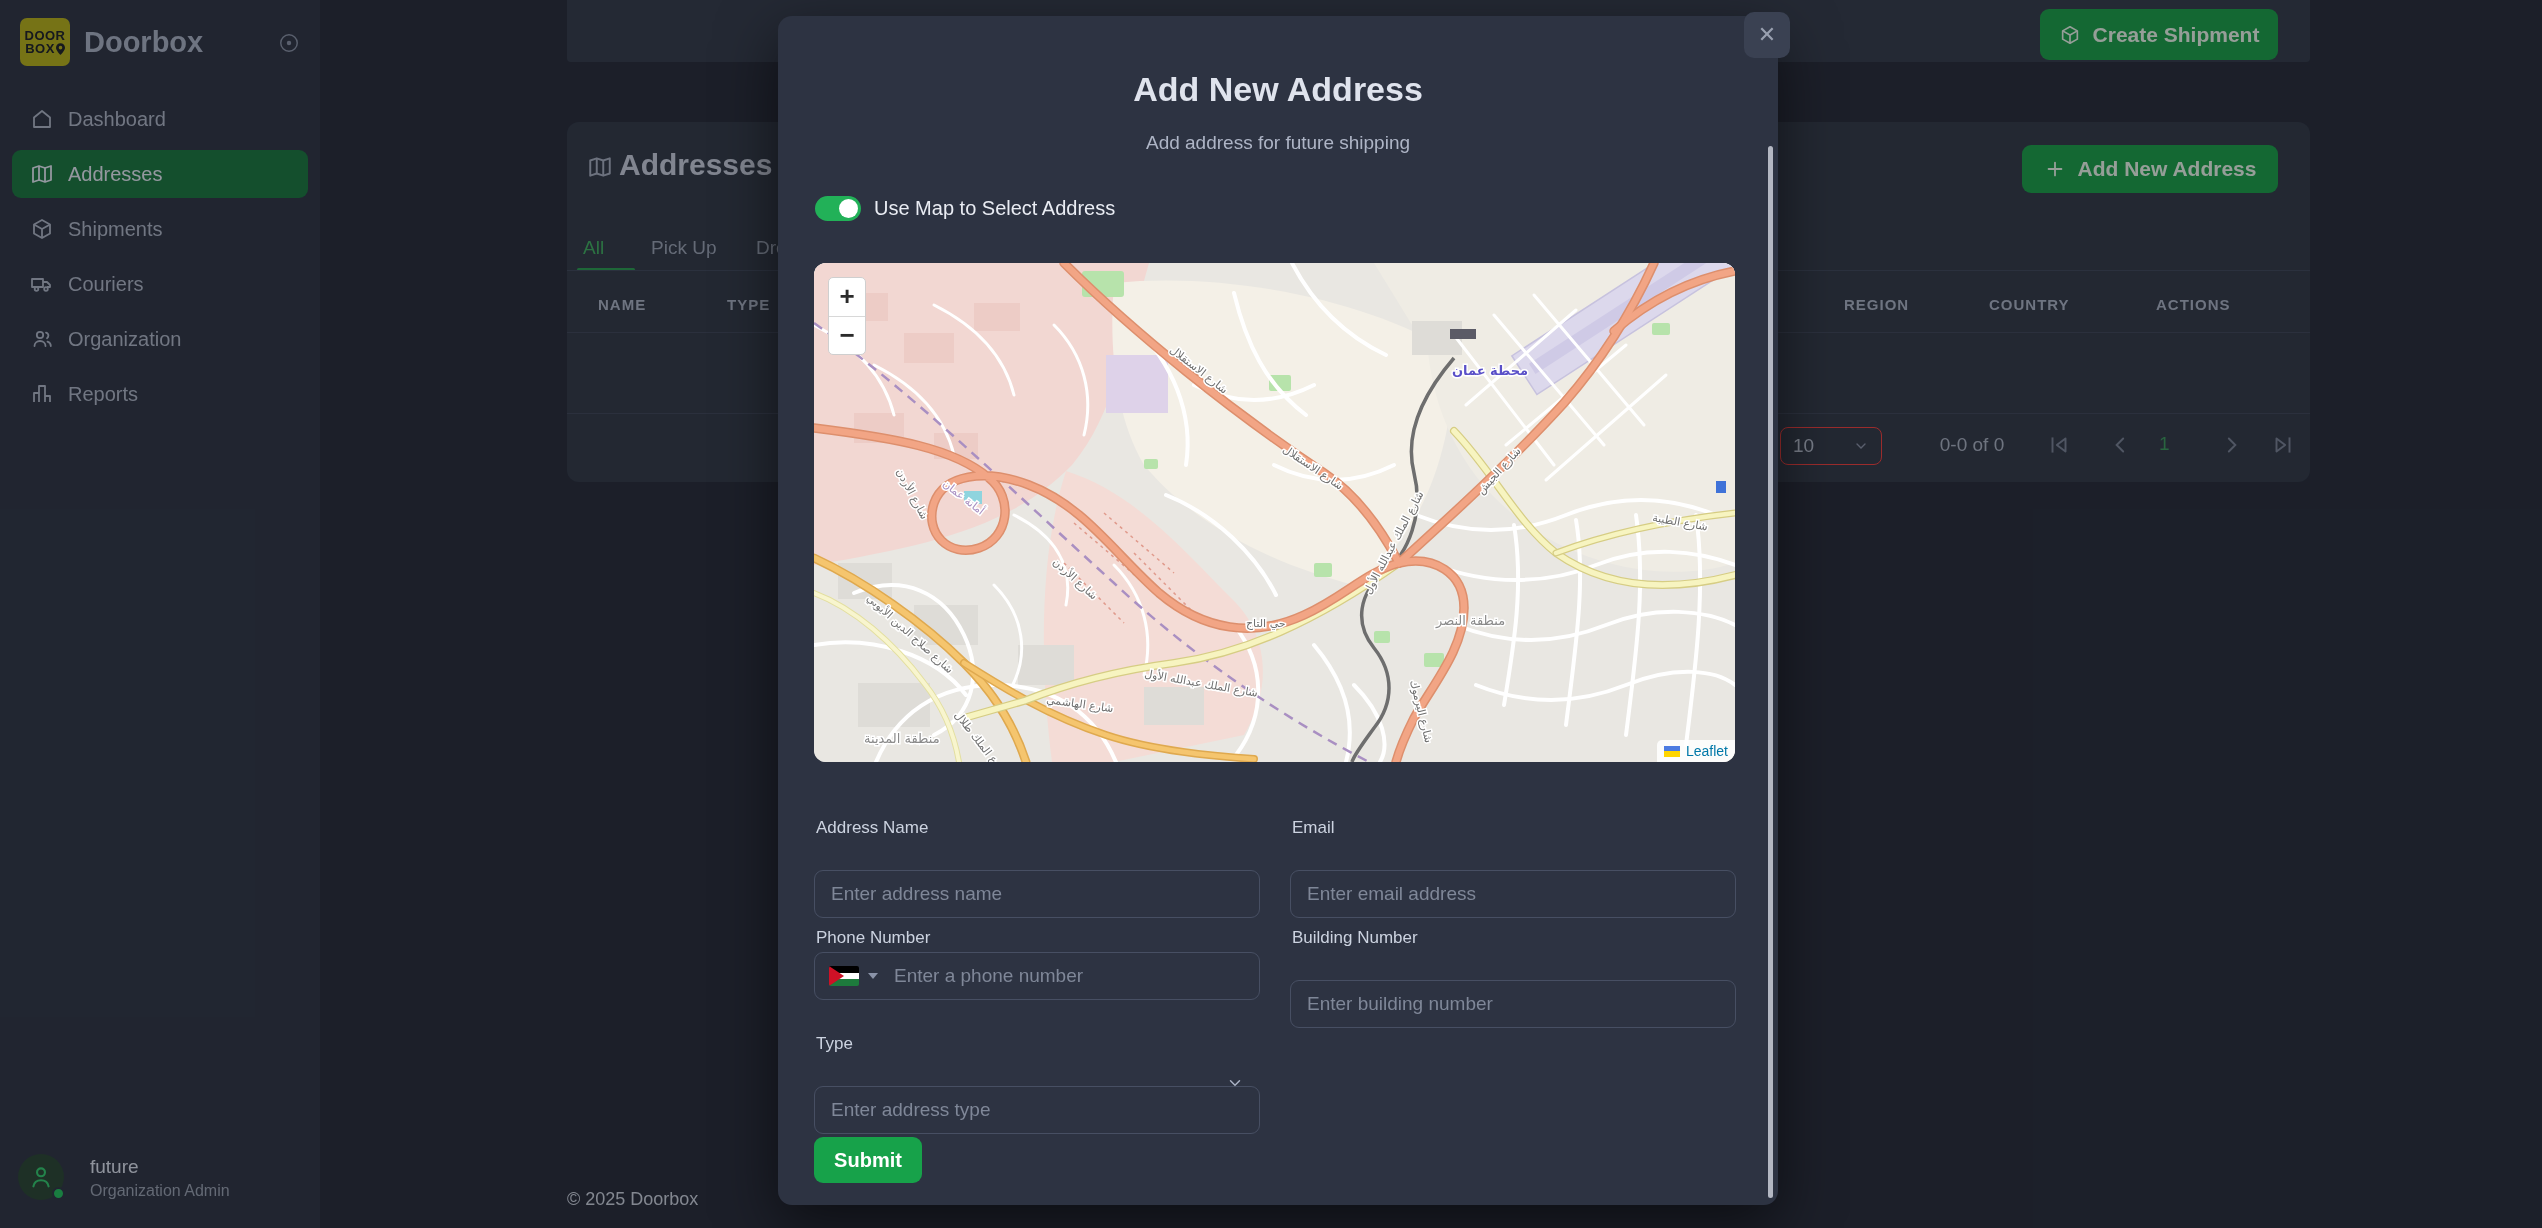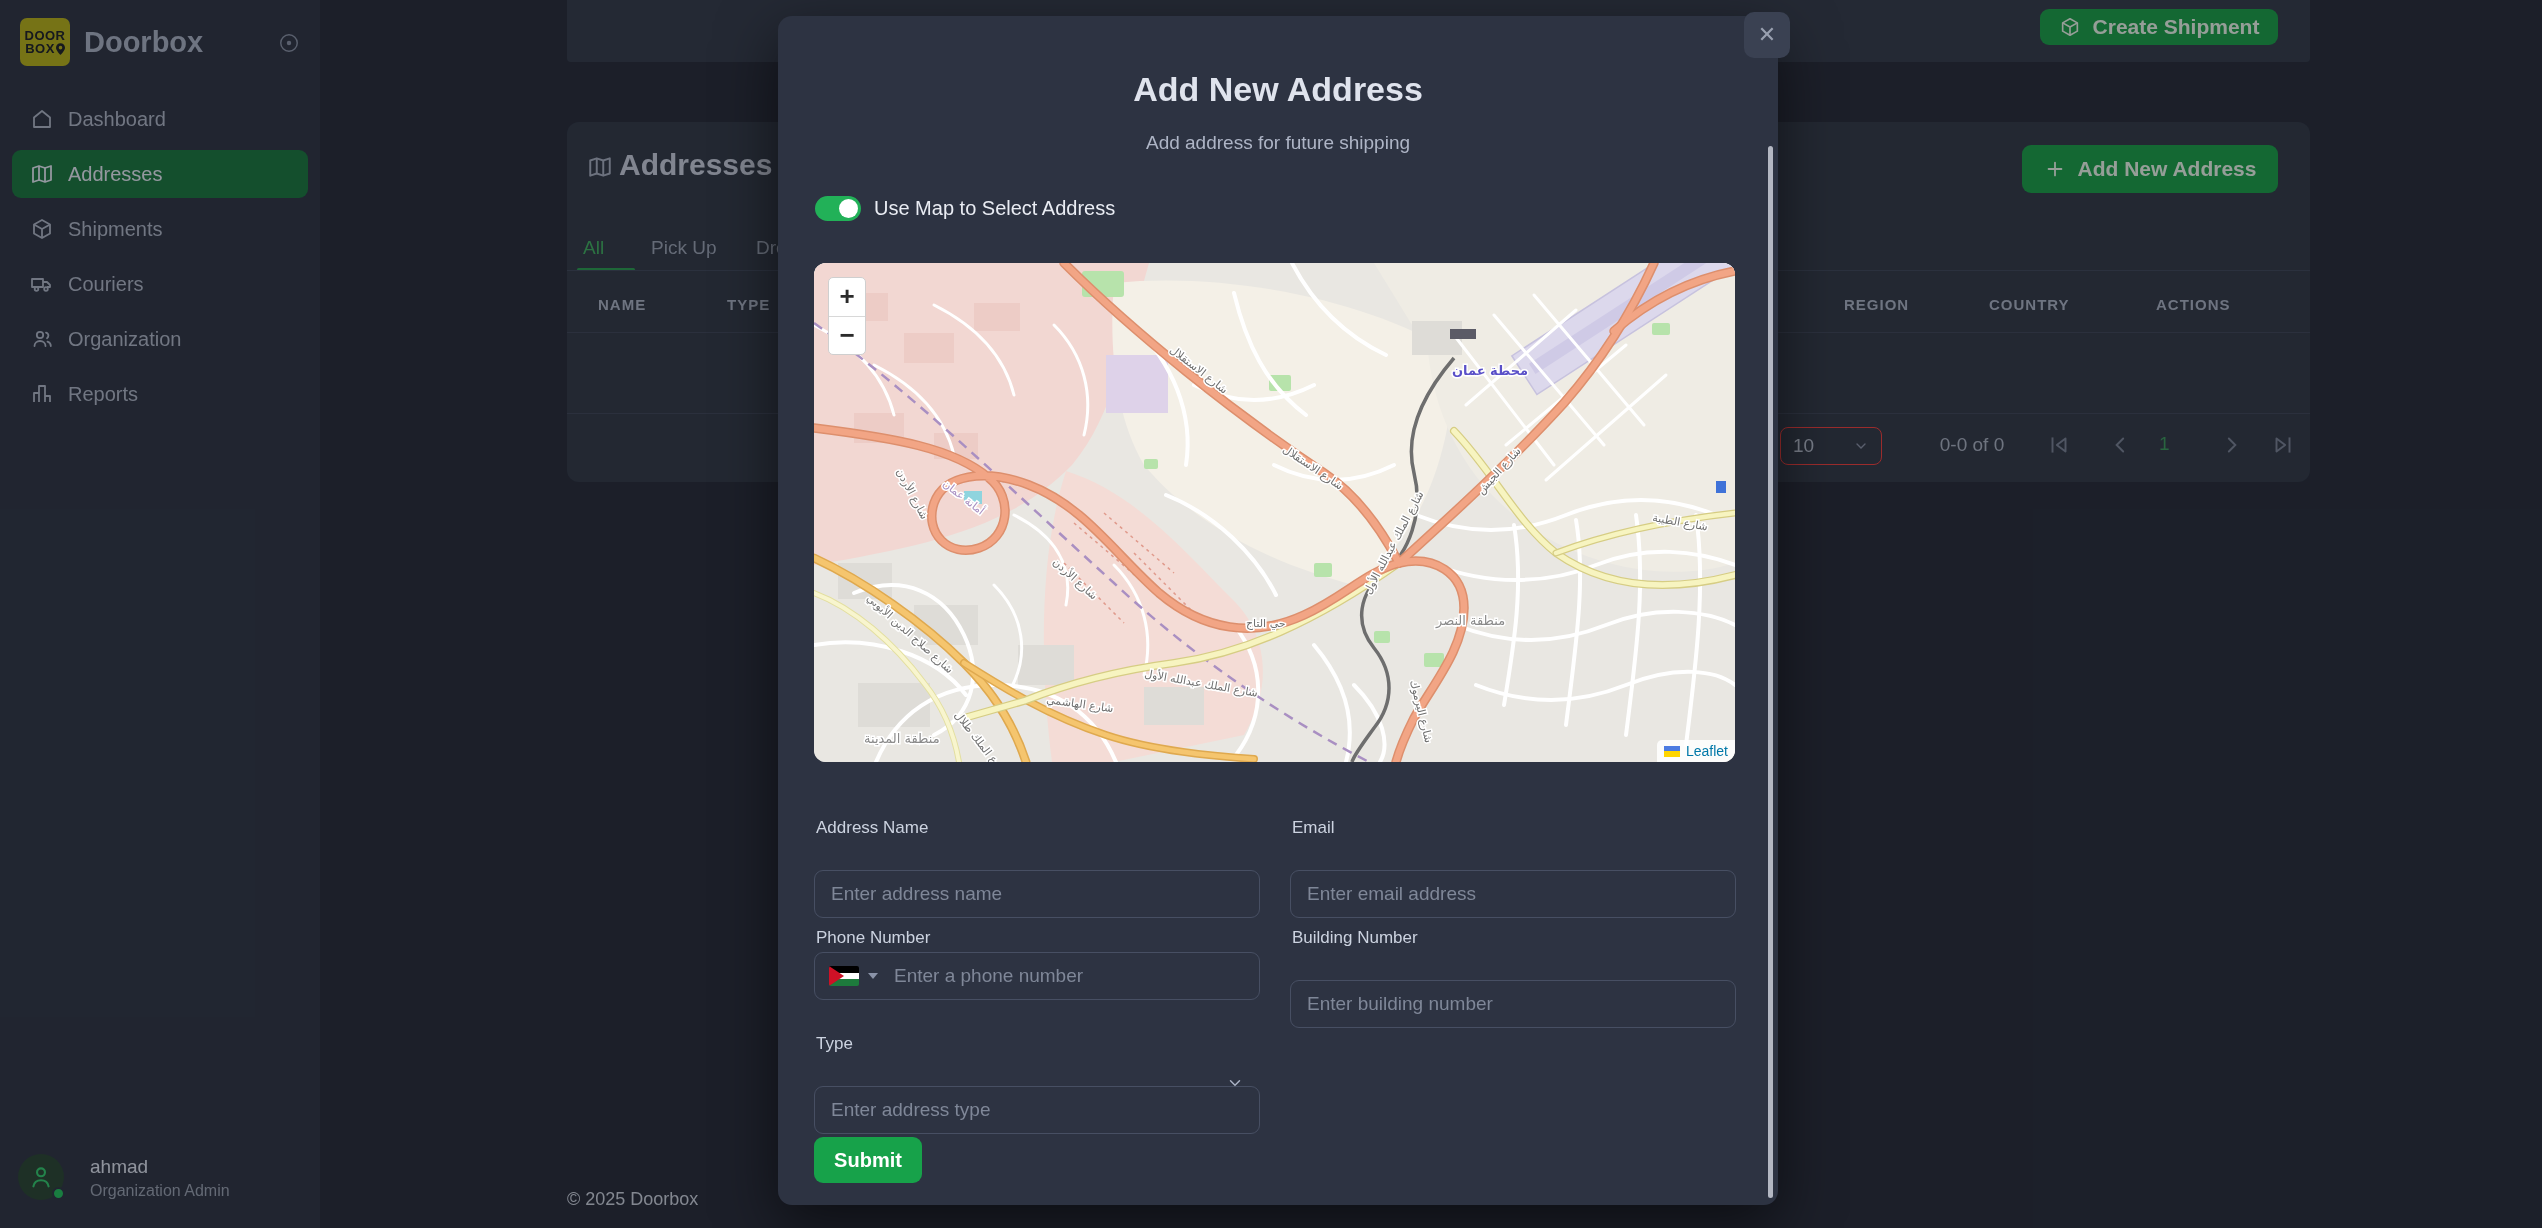--- a/index.html
+++ b/index.html
@@ -172,27 +172,27 @@
   </div>
 
   <div class="abs user-block">
     <div class="abs avatar">
       <svg viewBox="0 0 24 24" fill="none" stroke="#37c973" stroke-width="1.8" stroke-linecap="round">
           <circle cx="12" cy="8" r="3.4"></circle>
           <path d="M5.5 20c.6-3.3 3.2-5.2 6.5-5.2s5.9 1.9 6.5 5.2"></path>
         </svg>
       <span class="status-dot"></span>
     </div>
-    <div class="abs user-name">ahmad</div>
+    <div class="abs user-name">future</div>
     <div class="abs user-role">Organization Admin</div>
   </div>
 </div>
 
 <div class="abs topbar">
-  <button class="abs btn-green" style="left:1473px; top:9px; width:238px; height:36px;">
+  <button class="abs btn-green" style="left:1473px; top:9px; width:238px; height:51px;">
     <svg viewBox="0 0 24 24" fill="none" stroke="currentColor" stroke-width="1.8" stroke-linejoin="round">
         <path d="M12 3l8 4.5v9L12 21l-8-4.5v-9z"></path>
         <path d="M12 12l8-4.5M12 12L4 7.5M12 12v9"></path>
       </svg>
     <span>Create Shipment</span>
   </button>
 </div>
 
 <div class="abs card">
   <span class="abs card-map-icon">

